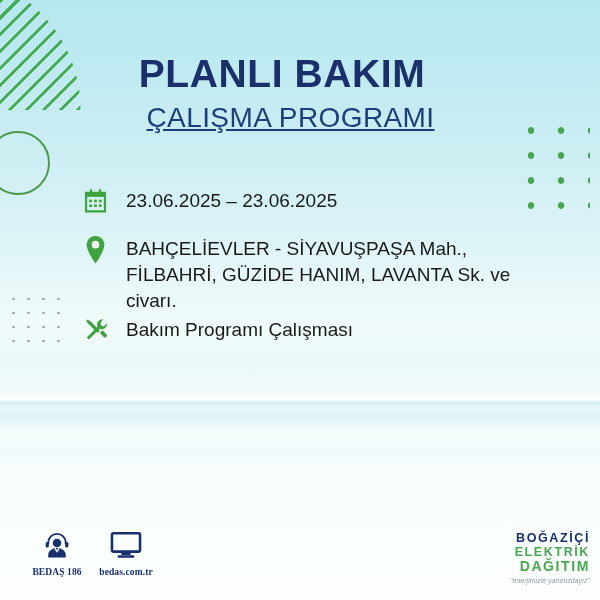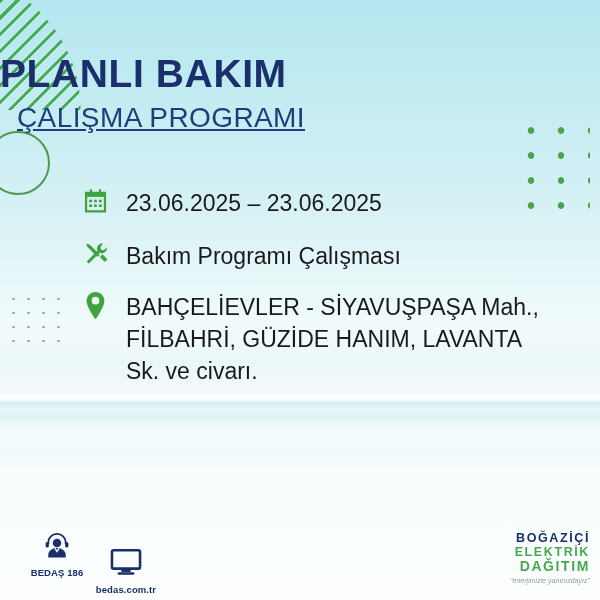--- a/index.html
+++ b/index.html
@@ -59,50 +59,50 @@
     background-size:15px 14px;background-position:0 0;opacity:.85;
   }
   
   #dots-right{
     position:absolute;left:516px;top:118px;width:74px;height:100px;
     background-image:radial-gradient(circle, #4aa551 3px, rgba(0,0,0,0) 3.6px);
     background-size:30px 25px;background-position:0 0;
   }
 
   
-  #title-block{position:absolute;left:0;top:54px;width:564px;text-align:left;}
+  #title-block{position:absolute;left:0;top:54px;width:564px;text-align:center;}
   #title-main{
     font-size:39px;font-weight:bold;letter-spacing:.6px;color:#1b2f6b;
     line-height:1.05;margin:0;white-space:nowrap;
   }
   #title-sub{
     font-size:28px;font-weight:normal;letter-spacing:.4px;color:#1b3f7a;
     line-height:1.25;margin:5px 0 0 17px;white-space:nowrap;text-decoration:underline;
   }
 
   
   #info{position:absolute;left:80px;top:186px;width:470px;}
   .row{display:flex;align-items:flex-start;margin-bottom:19px;}
   .row .ico{flex:0 0 30px;width:30px;height:30px;display:flex;align-items:center;justify-content:center;}
   .row .txt{
     flex:1 1 auto;margin-left:16px;color:#1a1a1a;
-    font-size:23px;line-height:1.38;padding-top:2px;
+    font-size:19px;line-height:1.38;padding-top:2px;
   }
   #row-address .txt{padding-top:1px;}
   #row-address{margin-bottom:0;}
 
   
-  #footer{position:absolute;left:0;top:524px;width:524px;height:76px;}
+  #footer{position:absolute;left:0;top:524px;width:524px;height:76px;font-family:Liberation Serif, serif;}
   .fitem{position:absolute;text-align:center;}
   .fitem .flabel{
     display:block;margin-top:5px;font-size:9.5px;font-weight:bold;color:#17306c;
     letter-spacing:.1px;white-space:nowrap;
   }
   #foot-phone{left:18px;top:4px;width:78px;}
-  #foot-web{left:84px;top:21px;width:84px;}
+  #foot-web{left:84px;top:4px;width:84px;}
   #foot-x{left:158px;top:4px;width:98px;}
   .ficon{height:34px;display:flex;align-items:center;justify-content:center;}
 
   
   #logo{position:absolute;left:492px;top:531px;width:98px;text-align:right;}
   #logo-l1{font-size:12.5px;font-weight:bold;color:#17306c;letter-spacing:1.6px;line-height:1.12;}
   #logo-l2{font-size:12.5px;font-weight:bold;color:#47a94e;letter-spacing:1.6px;line-height:1.12;margin-left:6px;}
   #logo-l3{font-size:14px;font-weight:bold;color:#47a94e;letter-spacing:1.6px;line-height:1.12;}
   #logo-tag{font-size:6.8px;font-style:italic;color:#8c9aa3;letter-spacing:.1px;margin-top:2px;}
 </style>
@@ -140,41 +140,41 @@
             <rect x="6.4" y="14.6" width="2.5" height="2.3"></rect>
             <rect x="10.7" y="14.6" width="2.5" height="2.3"></rect>
             <rect x="15.0" y="14.6" width="2.5" height="2.3"></rect>
           </g>
         </svg>
       </span>
       <span class="txt">23.06.2025 – 23.06.2025</span>
     </div>
 
 
+    <div class="row" id="row-address">
+      <span class="ico">
+        <svg width="27" height="30" viewBox="0 0 24 28" aria-hidden="true">
+          <path fill="#3fa33f" d="M12 .9c-4.6 0-8.3 3.7-8.3 8.3 0 6.1 8.3 17.4 8.3 17.4s8.3-11.3 8.3-17.4c0-4.6-3.7-8.3-8.3-8.3z"></path>
+          <circle cx="12" cy="9.0" r="3.6" fill="#eef9f6"></circle>
+        </svg>
+      </span>
+      <span class="txt">BAHÇELİEVLER - SİYAVUŞPAŞA Mah., FİLBAHRİ, GÜZİDE HANIM, LAVANTA Sk. ve civarı.</span>
+    </div>
+
     <div class="row">
       <span class="ico">
         <svg width="27" height="27" viewBox="0 0 24 24" aria-hidden="true">
           <g fill="#3fa33f">
             <path d="M18.6 3.0a4.7 4.7 0 0 0-4.9 6.5L4.2 19.0l1.9 1.9 9.5-9.5a4.7 4.7 0 0 0 6.5-4.9l-2.7 2.7-2.3-.6-.6-2.3z"></path>
             <path d="M3.6 3.0l3.2 1.0 9.1 9.1-2.1 2.1-9.1-9.1z"></path>
             <path d="M15.9 15.0l2.3-2.3 3.5 3.5a1.6 1.6 0 0 1 0 2.3l-.1.1a1.6 1.6 0 0 1-2.3 0z"></path>
           </g>
         </svg>
       </span>
       <span class="txt">Bakım Programı Çalışması</span>
-    </div>
-
-    <div class="row" id="row-address">
-      <span class="ico">
-        <svg width="27" height="30" viewBox="0 0 24 28" aria-hidden="true">
-          <path fill="#3fa33f" d="M12 .9c-4.6 0-8.3 3.7-8.3 8.3 0 6.1 8.3 17.4 8.3 17.4s8.3-11.3 8.3-17.4c0-4.6-3.7-8.3-8.3-8.3z"></path>
-          <circle cx="12" cy="9.0" r="3.6" fill="#eef9f6"></circle>
-        </svg>
-      </span>
-      <span class="txt">BAHÇELİEVLER - SİYAVUŞPAŞA Mah., FİLBAHRİ, GÜZİDE HANIM, LAVANTA Sk. ve civarı.</span>
     </div>
 
   </div>
 
   <div id="footer">
 
     <div class="fitem" id="foot-phone">
       <span class="ficon">
         <svg width="30" height="30" viewBox="0 0 24 24" aria-hidden="true">
           <g fill="#17306c">

